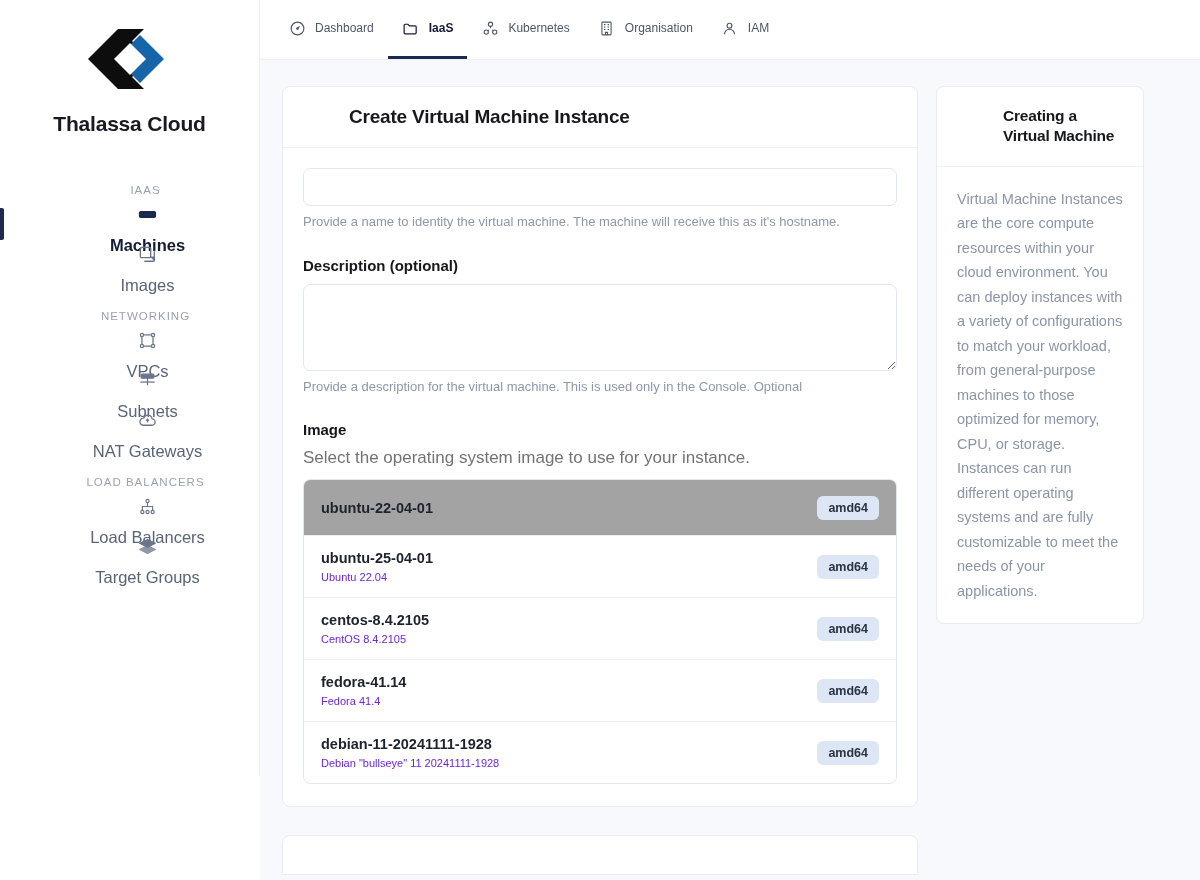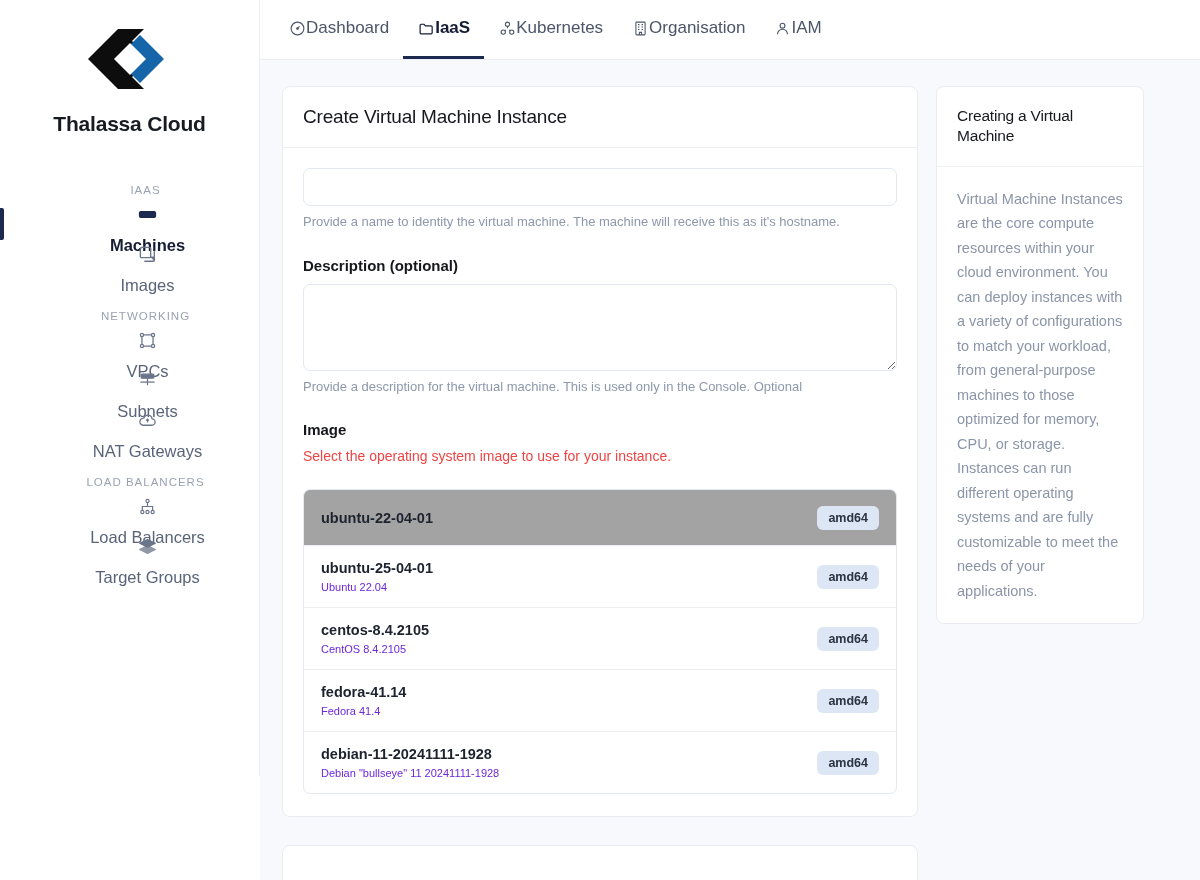--- a/index.html
+++ b/index.html
@@ -47,62 +47,62 @@
 
   
   .main { flex: 1 1 auto; height: 880px; background: #f8f9fc; display: flex; flex-direction: column; }
   .topnav {
     height: 60px; flex: 0 0 60px;
     background: #ffffff;
     border-bottom: 1px solid #eceef3;
     display: flex; align-items: stretch; padding-left: 14px;
   }
   .topnav-item {
-    display: flex; align-items: center; 
-    padding: 0 14px; color: #4c5668; font-size: 17px; cursor: pointer;
+    display: flex; align-items: center; gap: 9px;
+    padding: 0 14px; color: #4c5668; font-size: 12px; cursor: pointer;
     border-bottom: 3px solid transparent;
     text-align: center;
   }
   .topnav-item .ico { width:18px; height:18px; display:flex; align-items:center; justify-content:center; }
   .topnav-item.active { color: #141b34; font-weight: 700; border-bottom-color: #1b2a4e; }
 
   .content {
     flex: 1 1 auto; display: flex; gap: 18px;
     padding: 26px 24px 0 22px; overflow: hidden;
   }
   .col-form { flex: 1 1 auto; max-width: 636px; }
   .col-help { width: 208px; flex: 0 0 208px; }
 
   .card {
     background: #ffffff; border: 1px solid #e9ecf3;
     border-radius: 8px;
   }
   .card-header {
     padding: 19px 20px; border-bottom: 1px solid #eef0f5;
   }
-  .card-title { font-size: 19px; font-weight: 400; color: #16181d; letter-spacing: -0.2px; }
+  .card-title { font-size: 19px; font-weight: 700; color: #16181d; letter-spacing: -0.2px; margin-left: 46px; }
   .card-title.small { font-size: 15.5px; line-height: 1.32; }
   .card-body { padding: 20px 20px 22px 20px; }
 
   .field-label {
     font-size: 15px; font-weight: 700; color: #16181d; display: block; margin-bottom: 10px;
   }
   .text-input {
     width: 100%; height: 38px; border: 1px solid #e3e7ef; border-radius: 7px;
     background: #fff; padding: 0 12px; font-size: 14px; color: #2b3445;
     font-family: "Liberation Sans", sans-serif; outline: none;
   }
   .text-area {
     width: 100%; height: 87px; border: 1px solid #e3e7ef; border-radius: 7px;
     background: #fff; padding: 10px 12px; font-size: 14px; color: #2b3445;
     font-family: "Liberation Sans", sans-serif; outline: none; resize: vertical; display:block;
   }
   .hint { font-size: 13px; color: #8e98ab; margin-top: 7px; line-height: 1.35; }
   .section-gap { height: 26px; }
-  .sub-hint { font-size: 14px; color: #ef4444; margin-top: 4px; margin-bottom: 25px; }
+  .sub-hint { font-size: 17px; color: #737373; margin-top: 4px; margin-bottom: 11px; }
 
   .image-list {
     border: 1px solid #e3e7ef; border-radius: 7px; overflow: hidden; background: #fff;
   }
   .image-row {
     display: flex; align-items: center; justify-content: space-between;
     padding: 14px 17px; border-bottom: 1px solid #edeff4; cursor: pointer; min-height: 56px;
   }
   .image-row:last-child { border-bottom: none; }
   .image-row.selected { background: #a3a3a3; }

